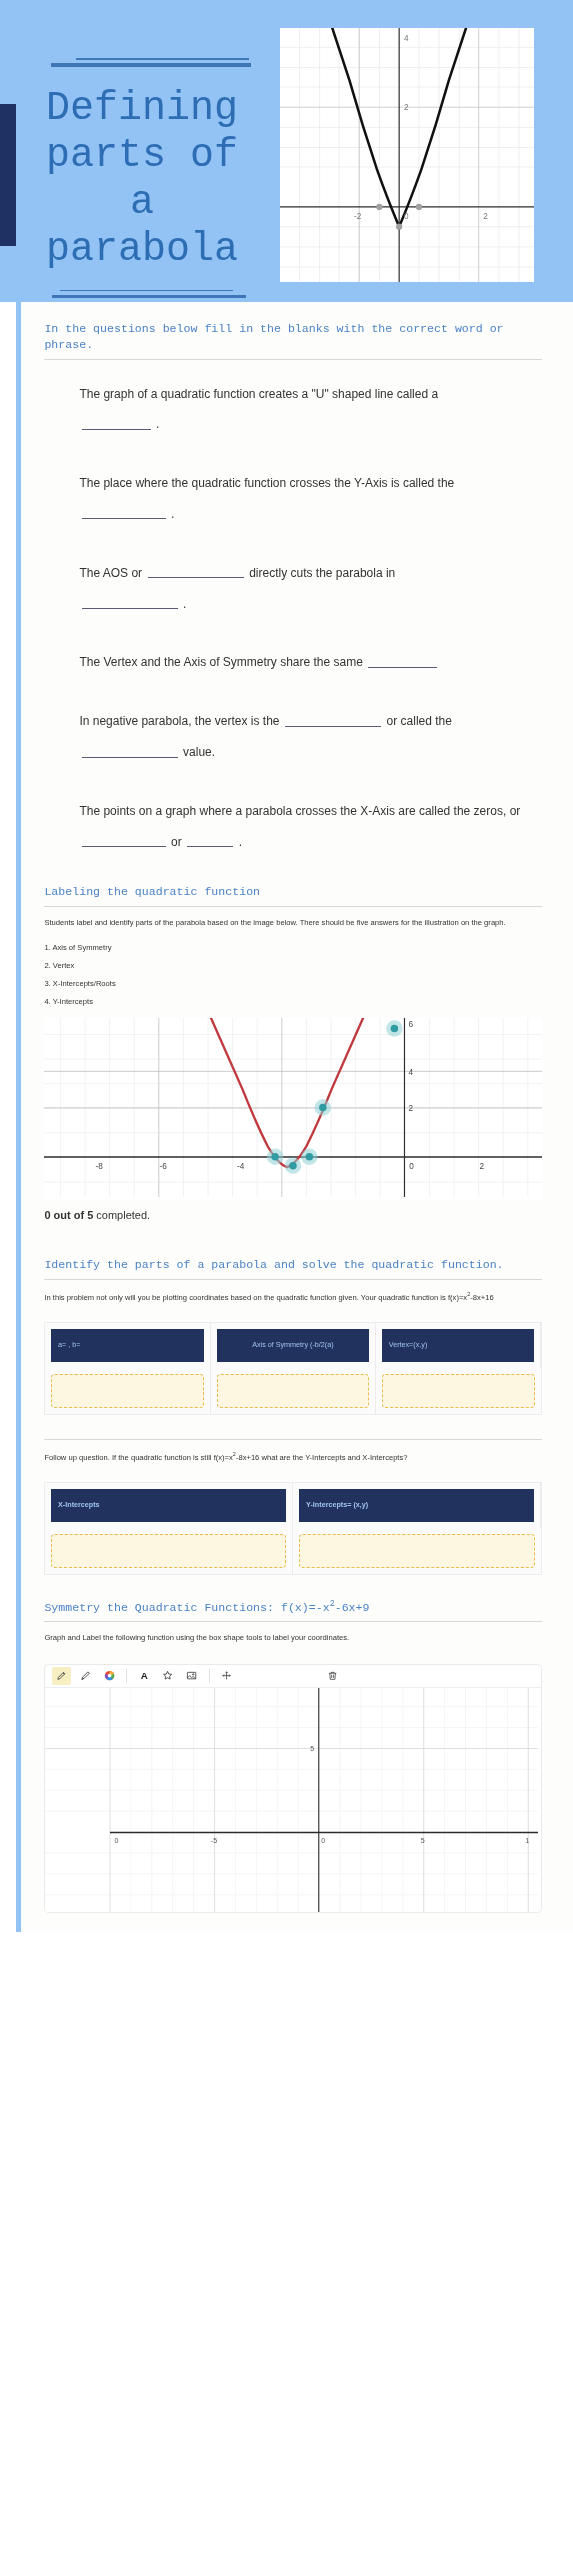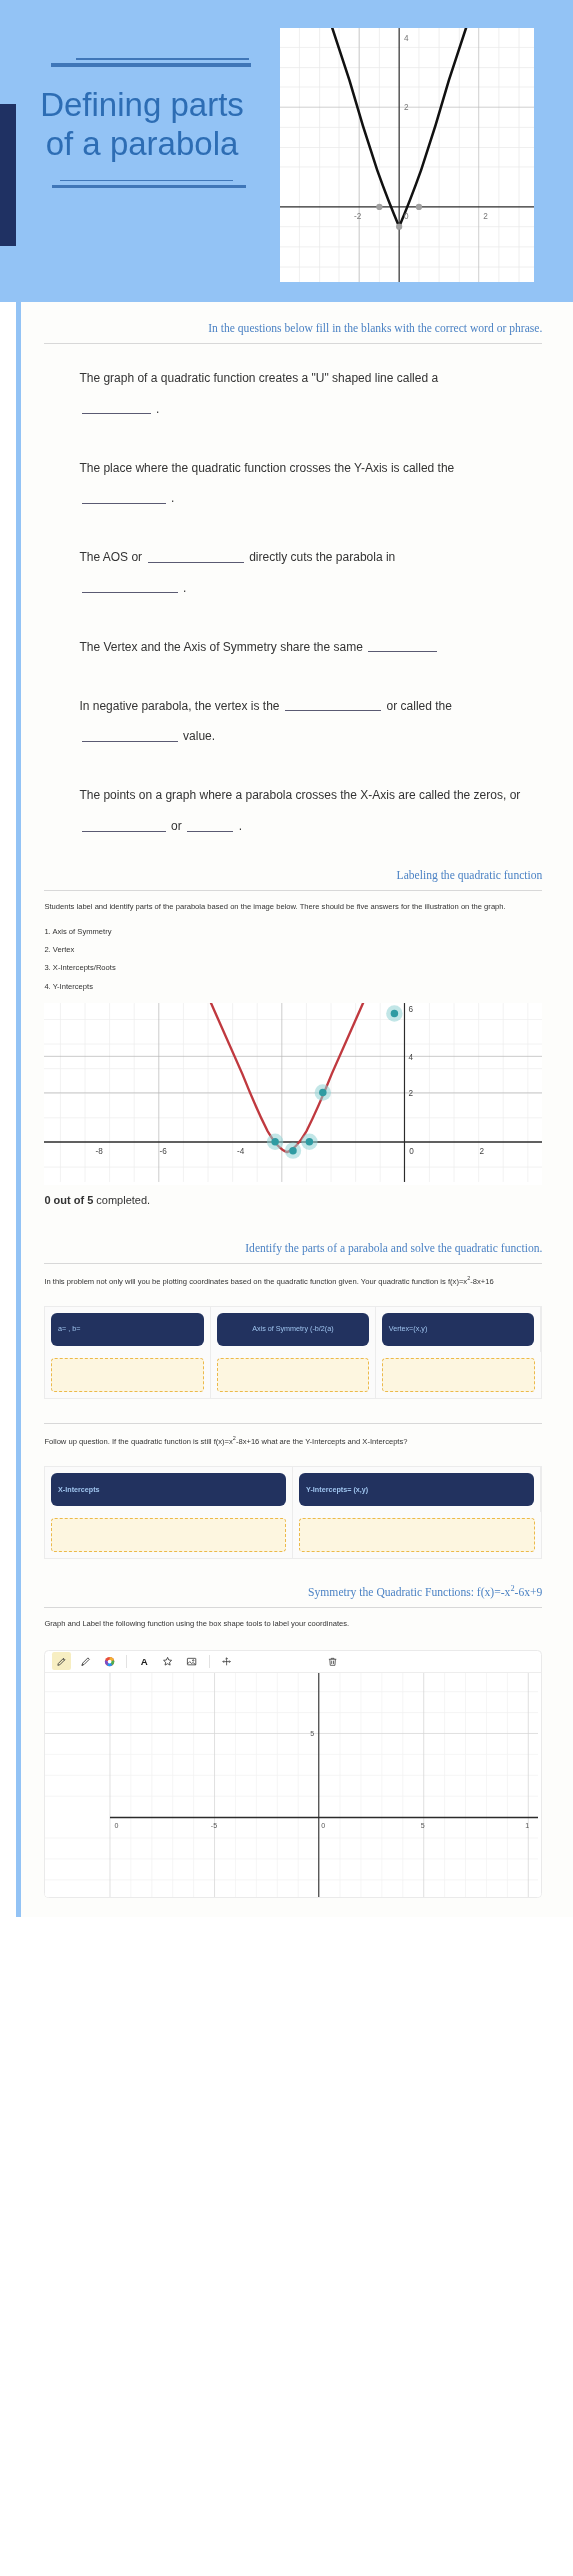--- a/index.html
+++ b/index.html
@@ -41,22 +41,22 @@
   }
   .rule-thin-b {
     width: 173px; height: 1.5px; background: #3f76b8;
     margin: 5.2px 0 0 30px;
   }
   .rule-thick-b {
     width: 194px; height: 3px; background: #3f76b8;
     margin: 3.7px 0 0 22.4px;
   }
   .hero-title {
-    font-family: Liberation Sans, sans-serif;
-    font-size: 33px;
+    font-family: Liberation Mono, monospace;
+    font-size: 40px;
     line-height: 1.17;
     color: #2d6db4;
     margin: 19.4px 0 16.4px 0;
     font-weight: 400;
   }
   .hero-graph {
     position: absolute;
     right: 39px; top: 28px;
     width: 254px; height: 254px;
     background: #ffffff;
@@ -73,27 +73,26 @@
   .sheet-edge {
     position: absolute; left: 0; top: 0;
     width: 4.5px; height: 100%;
     background: #93c3f5;
   }
   .inner { padding: 0 31px 0 28px; }
 
   
   .section { padding-top: 19.4px; }
   .sec-title {
-    font-family: Liberation Serif, serif;
+    font-family: Liberation Mono, monospace;
     color: #4b82c4;
     font-size: 11.6px;
     font-weight: 400;
     line-height: 1.35;
     padding-bottom: 6px;
-    text-align: right;
   }
   .sec-rule { height: 0.7px; background: #d8d8d8; margin-bottom: 10.4px; }
 
   .q {
     font-size: 12px;
     line-height: 2.55;
     color: #333;
     padding: 9px 0 19.4px 0;
     margin-left: 35px;
   }
@@ -136,21 +135,21 @@
   .ansgrid.cols3 { grid-template-columns: 1fr 1fr 1fr; }
   .ansgrid.cols2 { grid-template-columns: 1fr 1fr; font-weight: bold; }
   .ag-cell {
     padding: 6px;
     border-right: 0.7px solid #ececec;
   }
   .ag-cell:last-child { border-right: none; }
   .prompt-chip {
     background: #22325f;
     color: #9fc4ee;
-    border-radius: 6px;
+    border-radius: 0;
     font-size: 7.2px;
     line-height: 1.45;
     min-height: 33px;
     display: flex;
     align-items: center;
     padding: 5.2px 6.7px;
   }
   .prompt-chip.center { justify-content: center; text-align: center; }
   .answer-box {
     border: 1.5px dashed #ecb94a;

